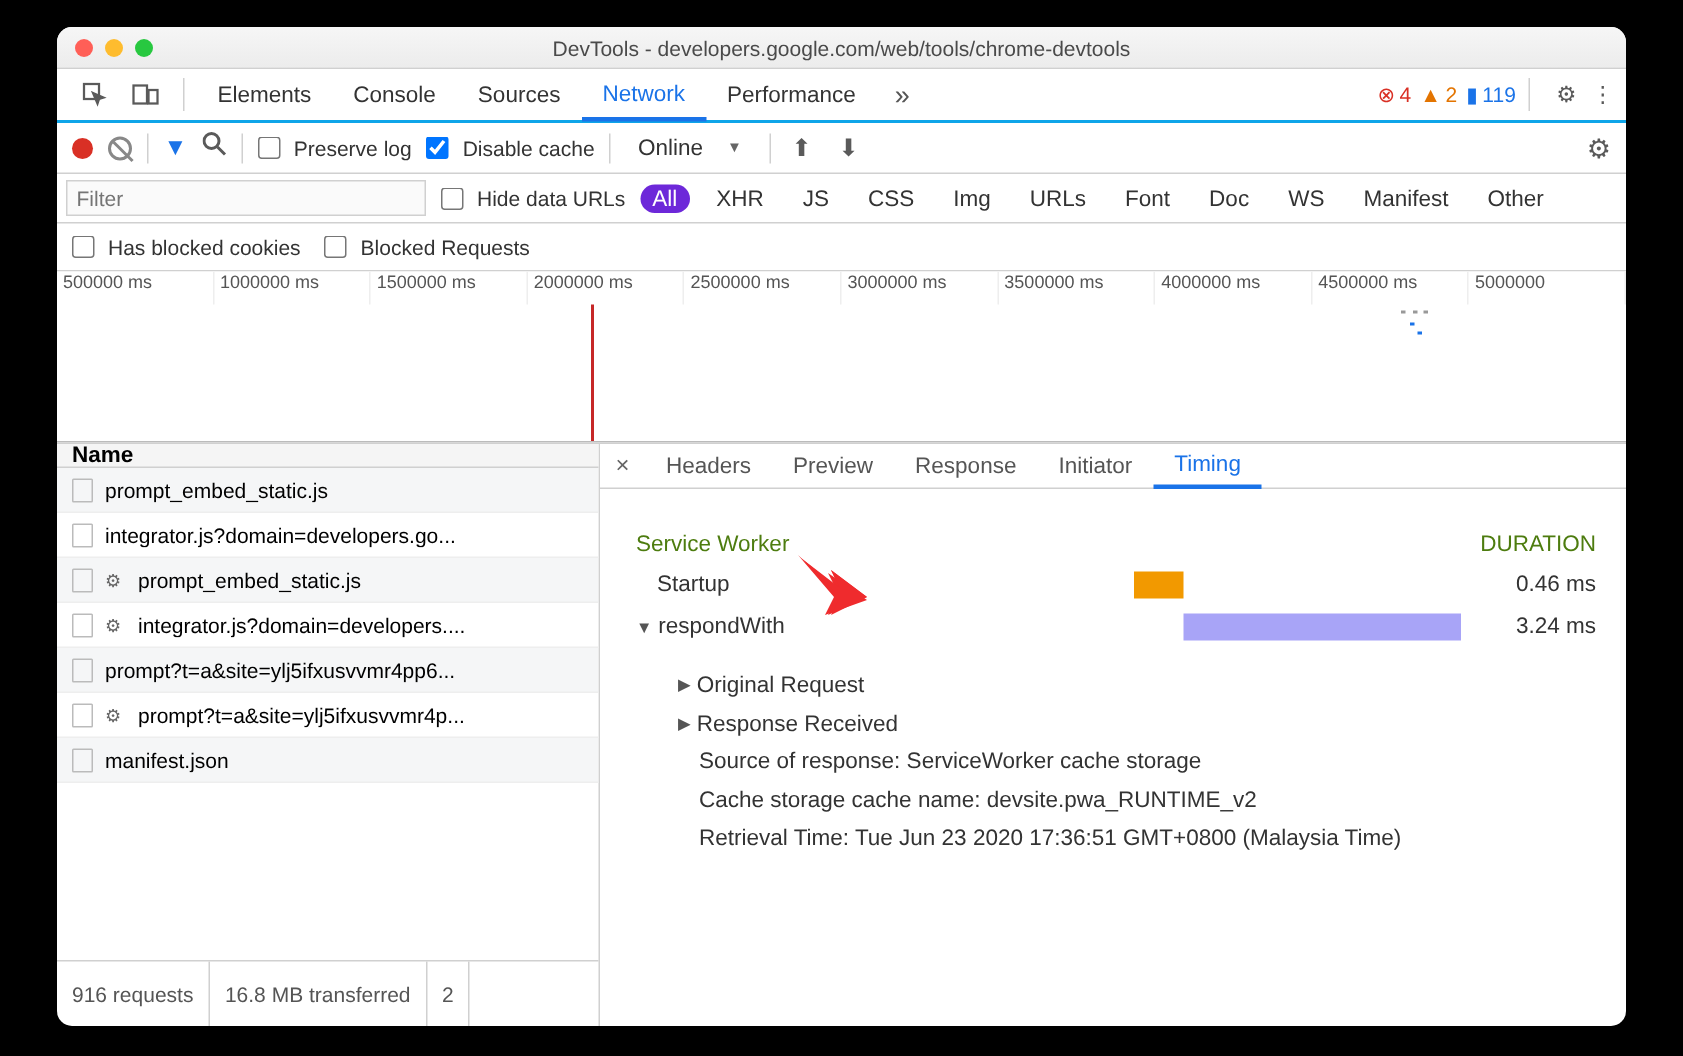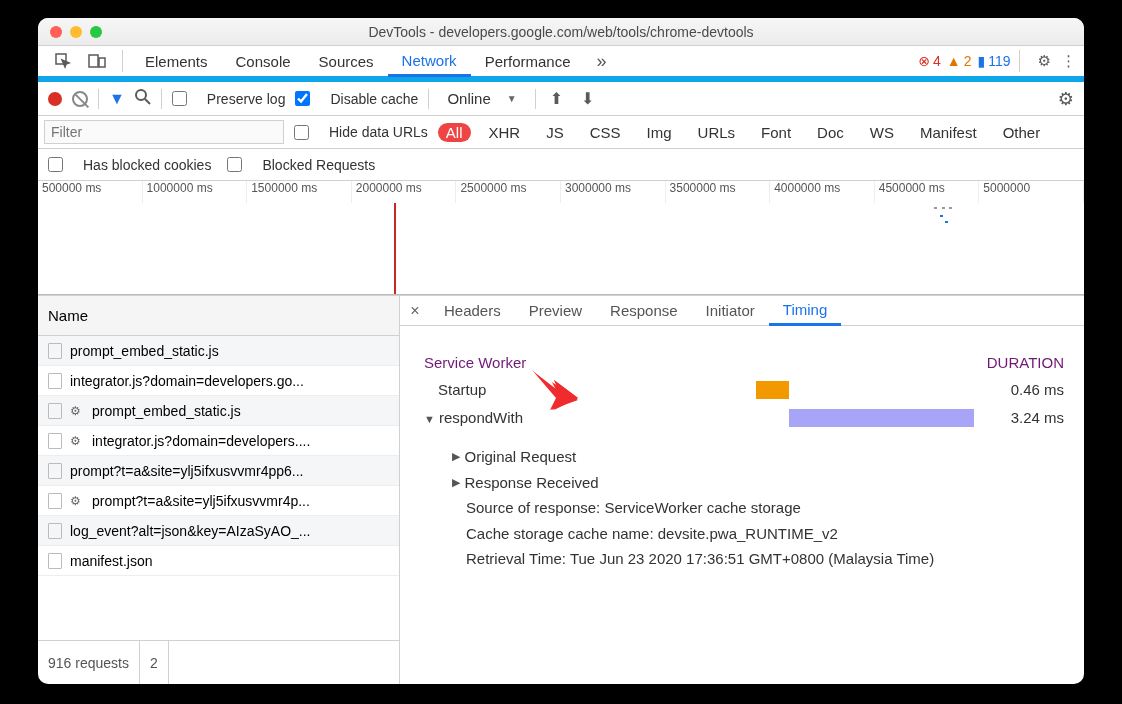--- a/index.html
+++ b/index.html
@@ -9,21 +9,21 @@
     
     .titlebar { height: 28px; background: linear-gradient(#f6f6f6, #ececec); border-bottom: 1px solid #d0d0d0; display: flex; align-items: center; position: relative; }
     .traffic-lights { display: flex; gap: 8px; padding-left: 12px; }
     .tl { width: 12px; height: 12px; border-radius: 50%; }
     .tl.red { background: #ff5f57; }
     .tl.yellow { background: #febc2e; }
     .tl.green { background: #28c840; }
     .titlebar-title { position: absolute; width: 100%; text-align: center; font-size: 14px; color: #4a4a4a; pointer-events: none; }
 
     
-    .main-toolbar { height: 36px; border-bottom: 6px solid #0ea5e9; display: flex; align-items: center; padding: 0 8px; font-size: 15px; color: #333; }
+    .main-toolbar { height: 36px; border-bottom: 2px solid #0ea5e9; display: flex; align-items: center; padding: 0 8px; font-size: 15px; color: #333; }
     .mt-icon { width: 22px; height: 22px; margin: 0 6px; display: flex; align-items: center; justify-content: center; color: #5a5a5a; }
     .mt-sep { width: 1px; height: 22px; background: #d0d0d0; margin: 0 8px; }
     .mt-tab { padding: 0 14px; height: 100%; display: flex; align-items: center; cursor: pointer; }
     .mt-tab.active { color: #1a73e8; border-bottom: 3px solid #1a73e8; margin-bottom: -1px; }
     .mt-more { padding: 0 12px; font-size: 18px; color: #555; }
     .mt-spacer { flex: 1; }
     .mt-status { display: flex; align-items: center; gap: 6px; font-size: 14px; }
     .mt-badge { display: flex; align-items: center; gap: 3px; }
     .mt-badge.err { color: #d93025; }
     .mt-badge.warn { color: #e37400; }
@@ -31,65 +31,65 @@
     .mt-gear, .mt-dots { margin-left: 10px; color: #5a5a5a; }
 
     
     .net-toolbar { height: 34px; border-bottom: 1px solid #d0d0d0; display: flex; align-items: center; padding: 0 10px; gap: 10px; font-size: 15px; color: #333; }
     .rec-dot { width: 14px; height: 14px; border-radius: 50%; background: #d93025; }
     .ban-icon { width: 16px; height: 16px; border: 2px solid #888; border-radius: 50%; position: relative; }
     .ban-icon::after { content: ""; position: absolute; width: 18px; height: 2px; background: #888; top: 7px; left: -1px; transform: rotate(45deg); }
     .net-sep { width: 1px; height: 20px; background: #d0d0d0; }
     .funnel { color: #1a73e8; font-size: 16px; }
     .search-ico { color: #5a5a5a; font-size: 16px; }
-    .chk { display: flex; align-items: center; gap: 20px; font-size: 14px; }
+    .chk { display: flex; align-items: center; gap: 9px; font-size: 14px; }
     .chk input { width: 15px; height: 15px; }
     .net-select { display: flex; align-items: center; gap: 4px; padding: 2px 8px; }
     .net-caret { font-size: 10px; color: #666; margin-left: 12px; }
     .up-down { color: #5a5a5a; font-size: 16px; margin: 0 4px; }
     .gear-right { margin-left: auto; color: #5a5a5a; font-size: 18px; }
 
     
     .filter-row { min-height: 32px; border-bottom: 1px solid #d0d0d0; display: flex; flex-wrap: wrap; align-items: center; padding: 4px 6px; gap: 10px; font-size: 15px; color: #333; }
     .filter-input { width: 240px; height: 24px; border: 1px solid #d0d0d0; background: #fafafa; padding: 0 6px; font-size: 14px; color: #888; }
     .filter-chip { padding: 2px 8px; border-radius: 4px; cursor: pointer; }
-    .filter-chip.active { background: #ef4444; color: #fff; border-radius: 10px; padding: 1px 8px; }
+    .filter-chip.active { background: #6d28d9; color: #fff; border-radius: 10px; padding: 1px 8px; }
     .filter-row2 { height: 32px; border-bottom: 1px solid #d0d0d0; display: flex; align-items: center; padding: 0 10px; gap: 16px; font-size: 15px; color: #333; }
 
     
     .timeline { height: 114px; border-bottom: 1px solid #bbb; position: relative; background: #fff; overflow: hidden; }
     .tl-ticks { height: 22px; display: flex; font-size: 12px; color: #555; }
     .tl-tick { flex: 1; border-right: 1px solid #eee; padding-left: 4px; white-space: nowrap; overflow: hidden; }
     .tl-body { position: absolute; top: 22px; bottom: 0; left: 0; right: 0; }
     .tl-line { position: absolute; top: 0; bottom: 0; width: 2px; background: #c62828; }
     .tl-dash { position: absolute; height: 2px; background: #999; width: 3px; }
 
     
     .split { flex: 1; display: flex; min-height: 0; border-top: 1px solid #d0d0d0; }
     .left-panel { width: 362px; border-right: 1px solid #d0d0d0; display: flex; flex-direction: column; }
-    .name-header { height: 40px; border-bottom: 1px solid #d0d0d0; display: flex; align-items: center; padding: 0 10px; font-size: 15px; font-weight: 400; background: #f5f5f5; }
+    .name-header { height: 16px; border-bottom: 1px solid #d0d0d0; display: flex; align-items: center; padding: 0 10px; font-size: 15px; font-weight: 700; background: #f5f5f5; }
     .req-list { flex: 1; overflow: hidden; font-size: 14px; }
     .req-row { height: 30px; display: flex; align-items: center; padding: 0 10px; gap: 8px; border-bottom: 1px solid #eee; white-space: nowrap; overflow: hidden; text-overflow: ellipsis; cursor: pointer; }
     .req-row:nth-child(odd) { background: #f5f6f7; }
     .req-row:nth-child(even) { background: #fff; }
     .file-ico { width: 14px; height: 16px; border: 1px solid #bbb; border-radius: 1px; flex-shrink: 0; position: relative; }
     .gear-sm { font-size: 12px; color: #666; flex-shrink: 0; width: 14px; }
     .req-name { overflow: hidden; text-overflow: ellipsis; }
     .status-bar { height: 44px; border-top: 1px solid #d0d0d0; display: flex; align-items: center; font-size: 14px; color: #555; }
     .status-seg { padding: 0 10px; border-right: 1px solid #d0d0d0; height: 100%; display: flex; align-items: center; }
 
     
     .right-panel { flex: 1; display: flex; flex-direction: column; }
     .detail-tabs { height: 30px; border-bottom: 1px solid #d0d0d0; display: flex; align-items: center; font-size: 15px; color: #555; }
     .close-x { width: 30px; text-align: center; cursor: pointer; font-size: 16px; color: #666; }
     .dtab { padding: 12px 14px; height: 100%; display: flex; align-items: center; cursor: pointer; }
     .dtab.active { color: #1a73e8; border-bottom: 3px solid #1a73e8; margin-bottom: -1px; }
 
     .detail-body { flex: 1; padding: 28px 20px 10px 24px; font-size: 15px; color: #333; overflow: hidden; position: relative; }
-    .sw-row { display: flex; justify-content: space-between; font-size: 15px; color: #701a75; margin-bottom: 10px; }
+    .sw-row { display: flex; justify-content: space-between; font-size: 15px; color: #4d7c0f; margin-bottom: 10px; }
     .sw-row .dur-hdr { text-align: left; }
     .timing-row { display: flex; height: 28px; }
     .timing-label { width: 130px; }
     .timing-bar-area { flex: 1; position: relative; height: 18px; }
     .timing-bar { position: absolute; height: 18px; }
     .timing-dur { width: 90px; text-align: right; }
     .tri { font-size: 11px; color: #555; margin-right: 4px; }
     .sub-items { margin-left: 28px; margin-top: 6px; font-size: 15px; color: #333; }
     .sub-item { height: 26px; display: flex; align-items: center; }
     .sub-text { margin-left: 42px; line-height: 1.7; }
@@ -262,29 +262,26 @@
             <div class="file-ico"></div>
             <span class="req-name">prompt?t=a&amp;site=ylj5ifxusvvmr4pp6...</span>
           </div>
           <div class="req-row">
             <div class="file-ico"></div>
             <span class="gear-sm">⚙</span>
             <span class="req-name">prompt?t=a&amp;site=ylj5ifxusvvmr4p...</span>
           </div>
           <div class="req-row">
             <div class="file-ico"></div>
-            <span class="req-name">log_event?alt=json&amp;key=AIzaSyAO_...</span>
-          </div>
-          <div class="req-row">
-            <div class="file-ico"></div>
             <span class="req-name">manifest.json</span>
           </div>
         </div>
       <div class="status-bar">
         <div class="status-seg">916 requests</div>
+        <div class="status-seg">16.8 MB transferred</div>
         <div class="status-seg">2</div>
       </div>
     </div>
 
     <div class="right-panel">
       <div class="detail-tabs">
         <div class="close-x">×</div>
         <div class="dtab">Headers</div>
         <div class="dtab">Preview</div>
         <div class="dtab">Response</div>

